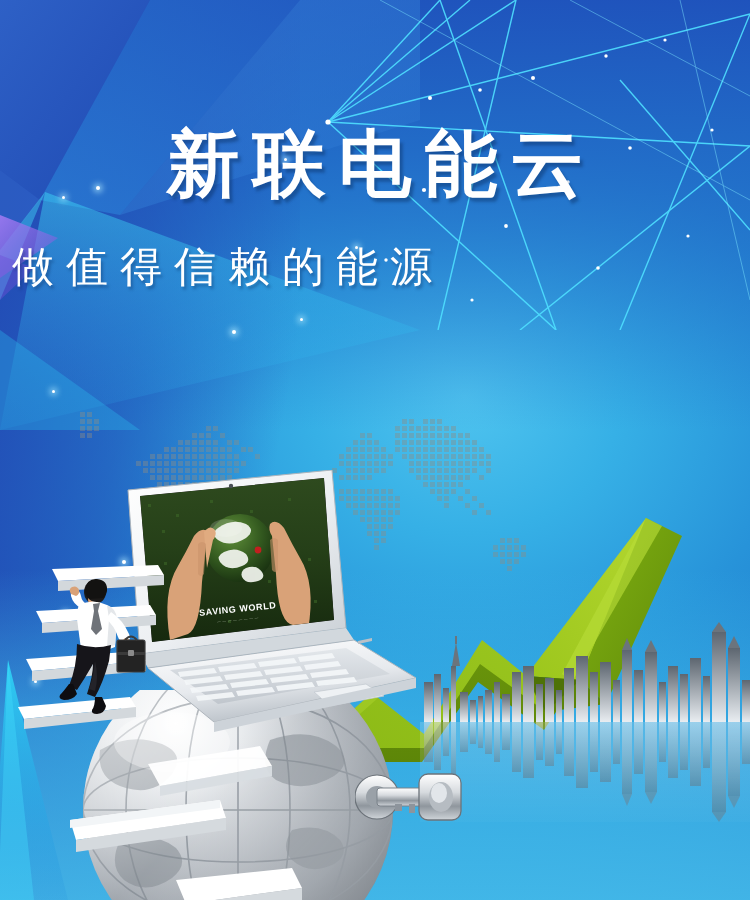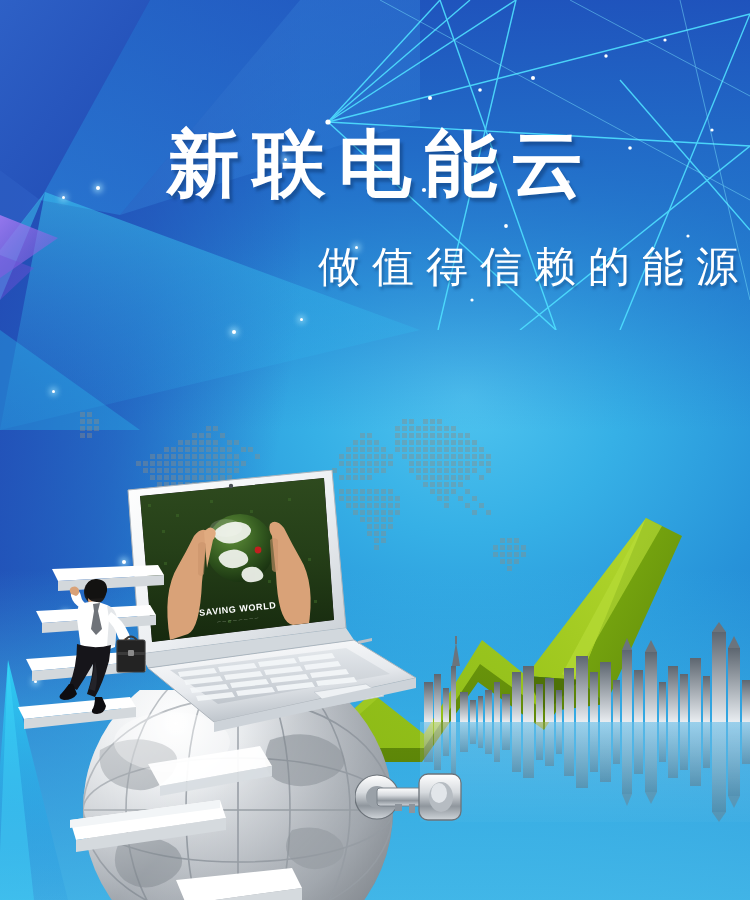--- a/index.html
+++ b/index.html
@@ -61,21 +61,21 @@
   .main-title{
     display:block;
     font-size:73px;line-height:1.05;
     font-weight:700;color:#ffffff;
     letter-spacing:13px;
     text-indent:13px;
     text-shadow:3px 4px 3px rgba(10,45,95,.42);
     font-family:"DejaVu Sans","Liberation Sans",sans-serif;
   }
   .sub-wrap{
-    position:absolute;left:0;top:236px;width:750px;text-align:right;
+    position:absolute;left:0;top:236px;width:750px;text-align:left;
     pointer-events:none;
   }
   .sub-line{
     display:block;
     font-size:42px;line-height:1.46;
     font-weight:400;color:#ffffff;
     letter-spacing:12px;
     text-indent:12px;
     text-shadow:2px 3px 3px rgba(10,45,95,.38);
     font-family:"DejaVu Sans","Liberation Sans",sans-serif;

